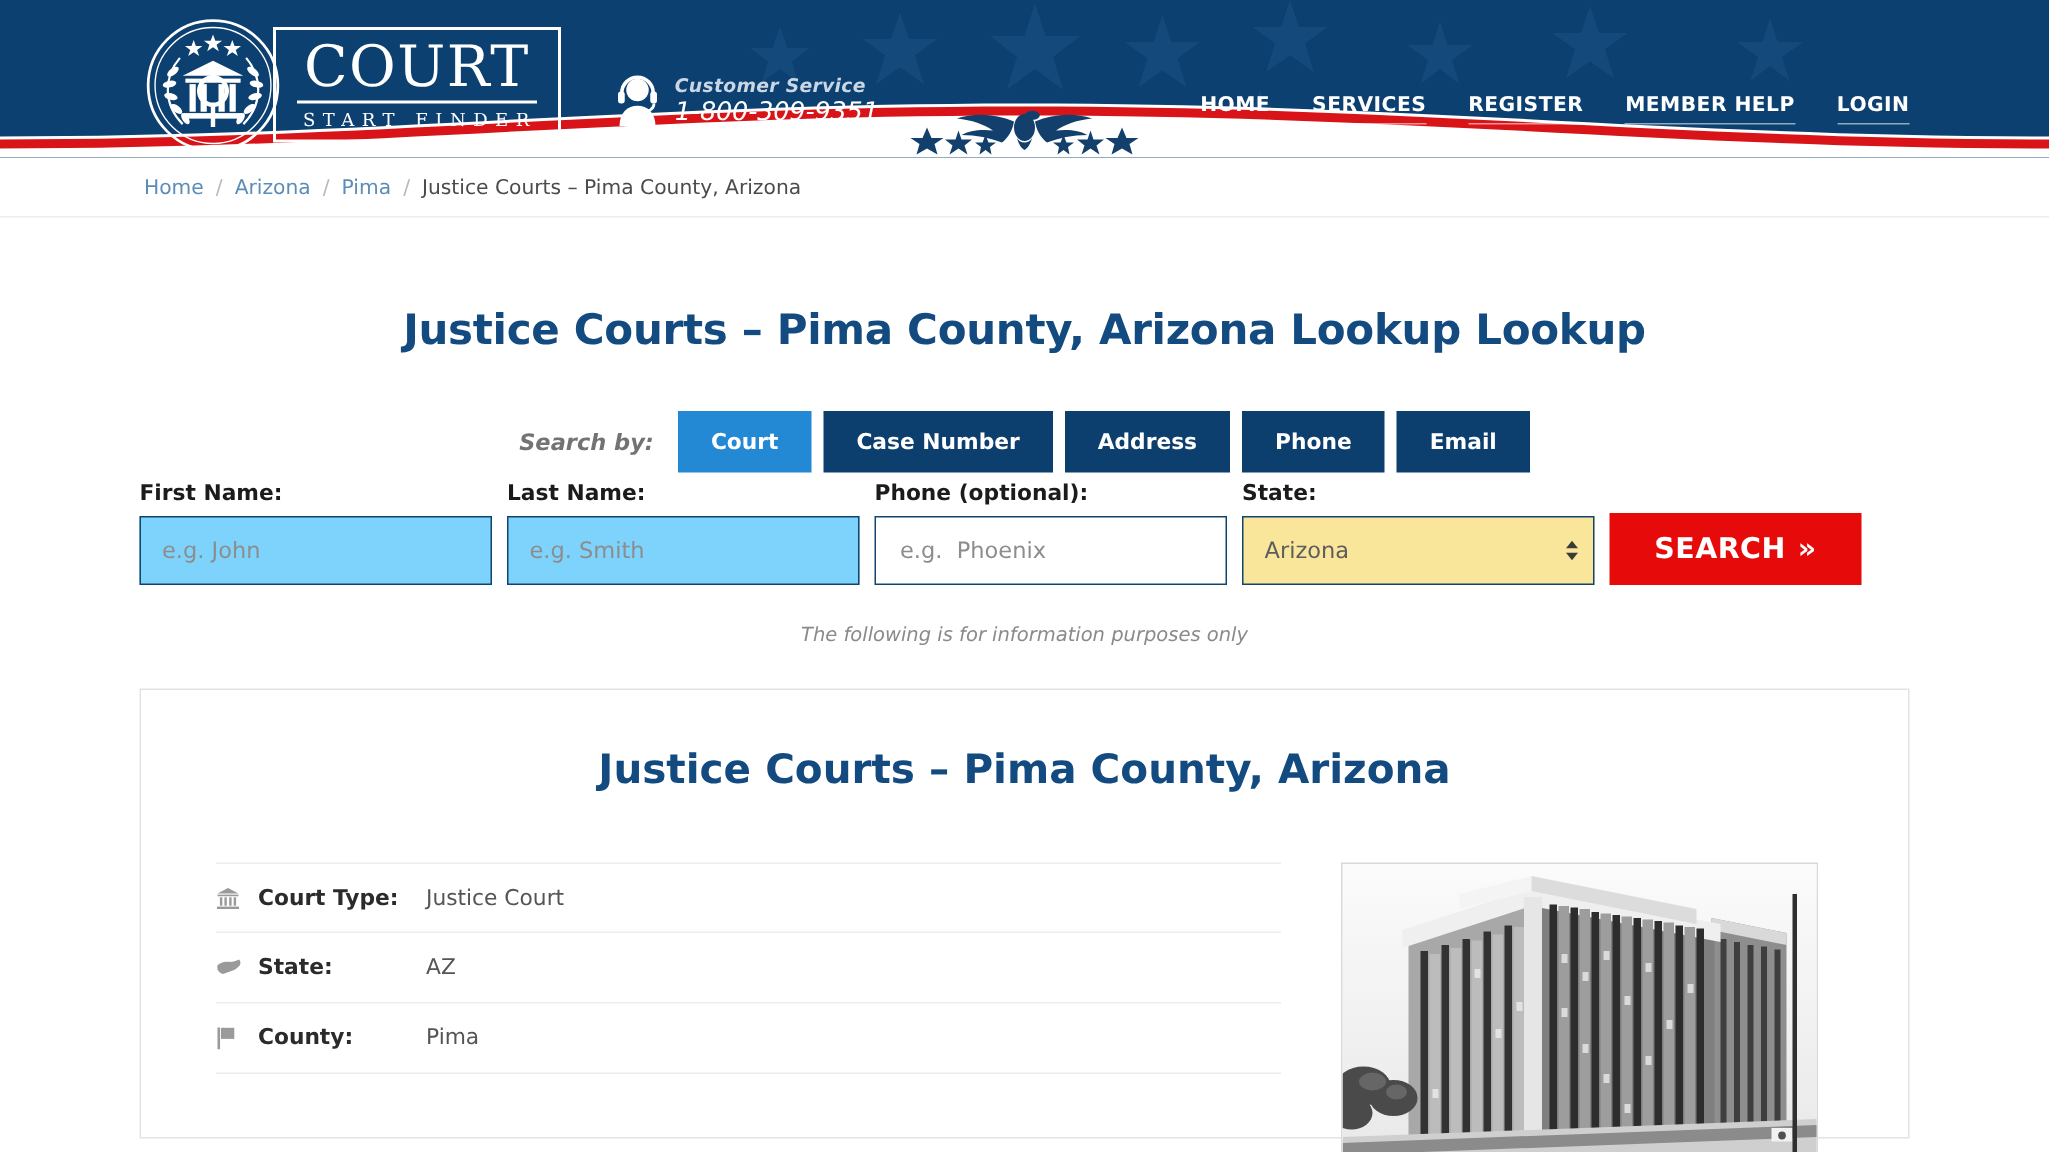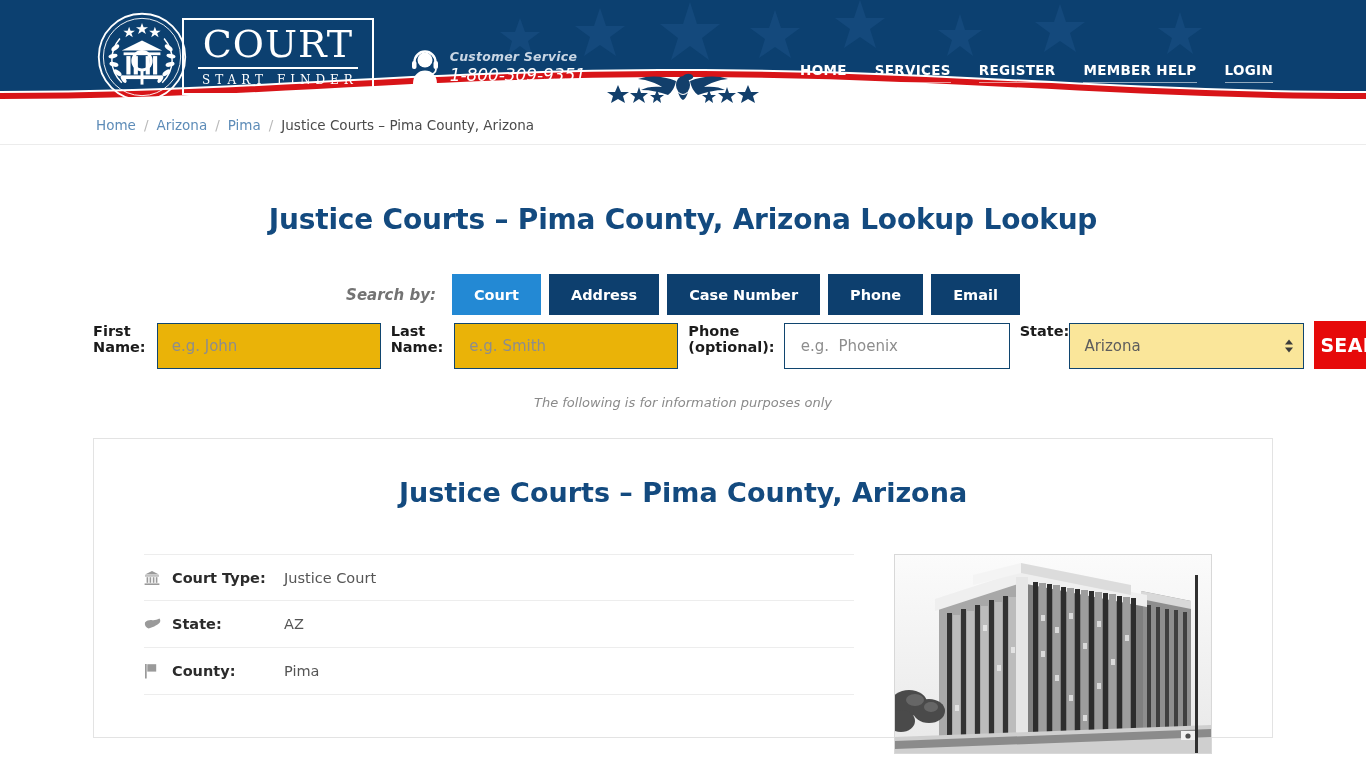--- a/index.html
+++ b/index.html
@@ -205,31 +205,31 @@
     border-left: 6px solid #116a13;
     border-bottom: 5px solid transparent;
   }
 
   .form-row {
     display: flex;
     align-items: flex-end;
     margin-top: 6px;
     gap: 10px;
   }
-  .field { display: flex; flex-direction: row; }
+  .field { display: flex; flex-direction: column; }
   .field-label {
     font-size: 14.5px;
     font-weight: bold;
     color: #1b1b1b;
     margin-bottom: 7px;
   }
   .field-input {
     height: 46px;
     border: 1px solid #10456f;
-    background: #eab308;
+    background: #7dd3fc;
     font-size: 15px;
     color: #5d5d5d;
     padding: 0 14px;
     font-family: inherit;
     outline: none;
   }
   .field-input::placeholder { color: #8d8d8d; }
   .field-input.white { background: #ffffff; }
   .f-first { width: 235px; }
   .f-last  { width: 235px; }
@@ -481,22 +481,22 @@
   </div>
 </div>
 
 <div class="page-wrap">
 
   <h1 class="page-title">Justice Courts – Pima County, Arizona Lookup Lookup</h1>
 
   <div class="searchby-row">
     <span class="searchby-label">Search by:</span>
     <button class="tab active">Court</button>
+    <button class="tab">Case Number</button>
     <button class="tab">Address</button>
-    <button class="tab">Case Number</button>
     <button class="tab">Phone</button>
     <button class="tab">Email</button>
   </div>
 
 
   <div class="form-row">
 
     <div class="field">
       <label class="field-label">First Name:</label>
       <input class="field-input f-first" type="text" placeholder="e.g. John" style="">

